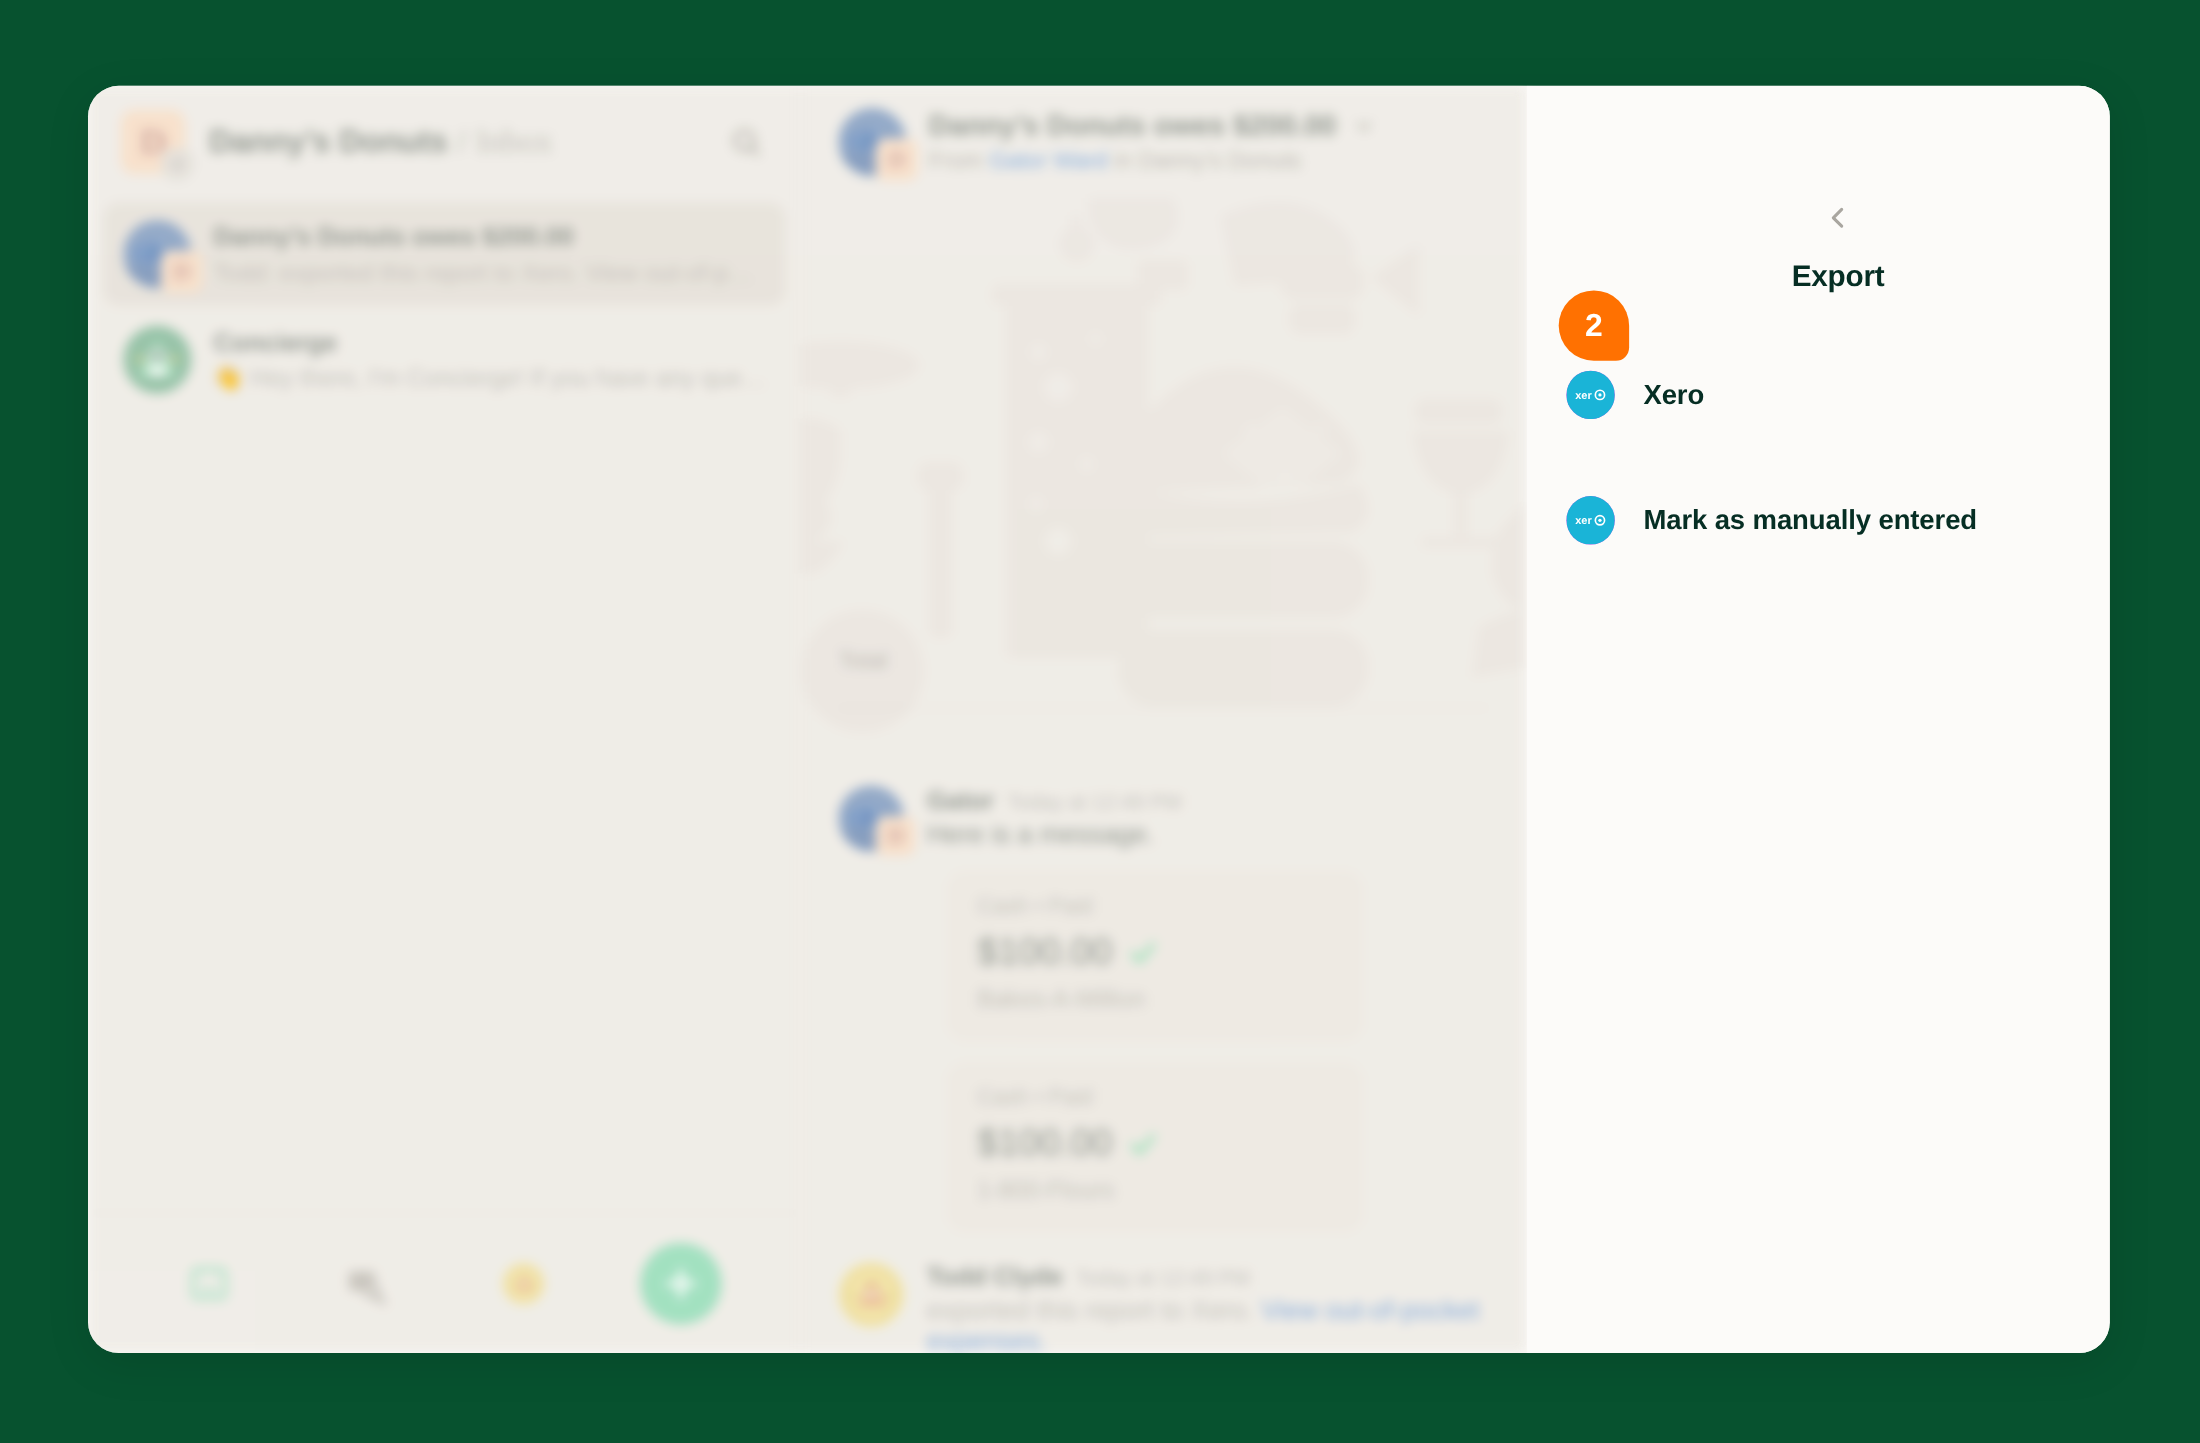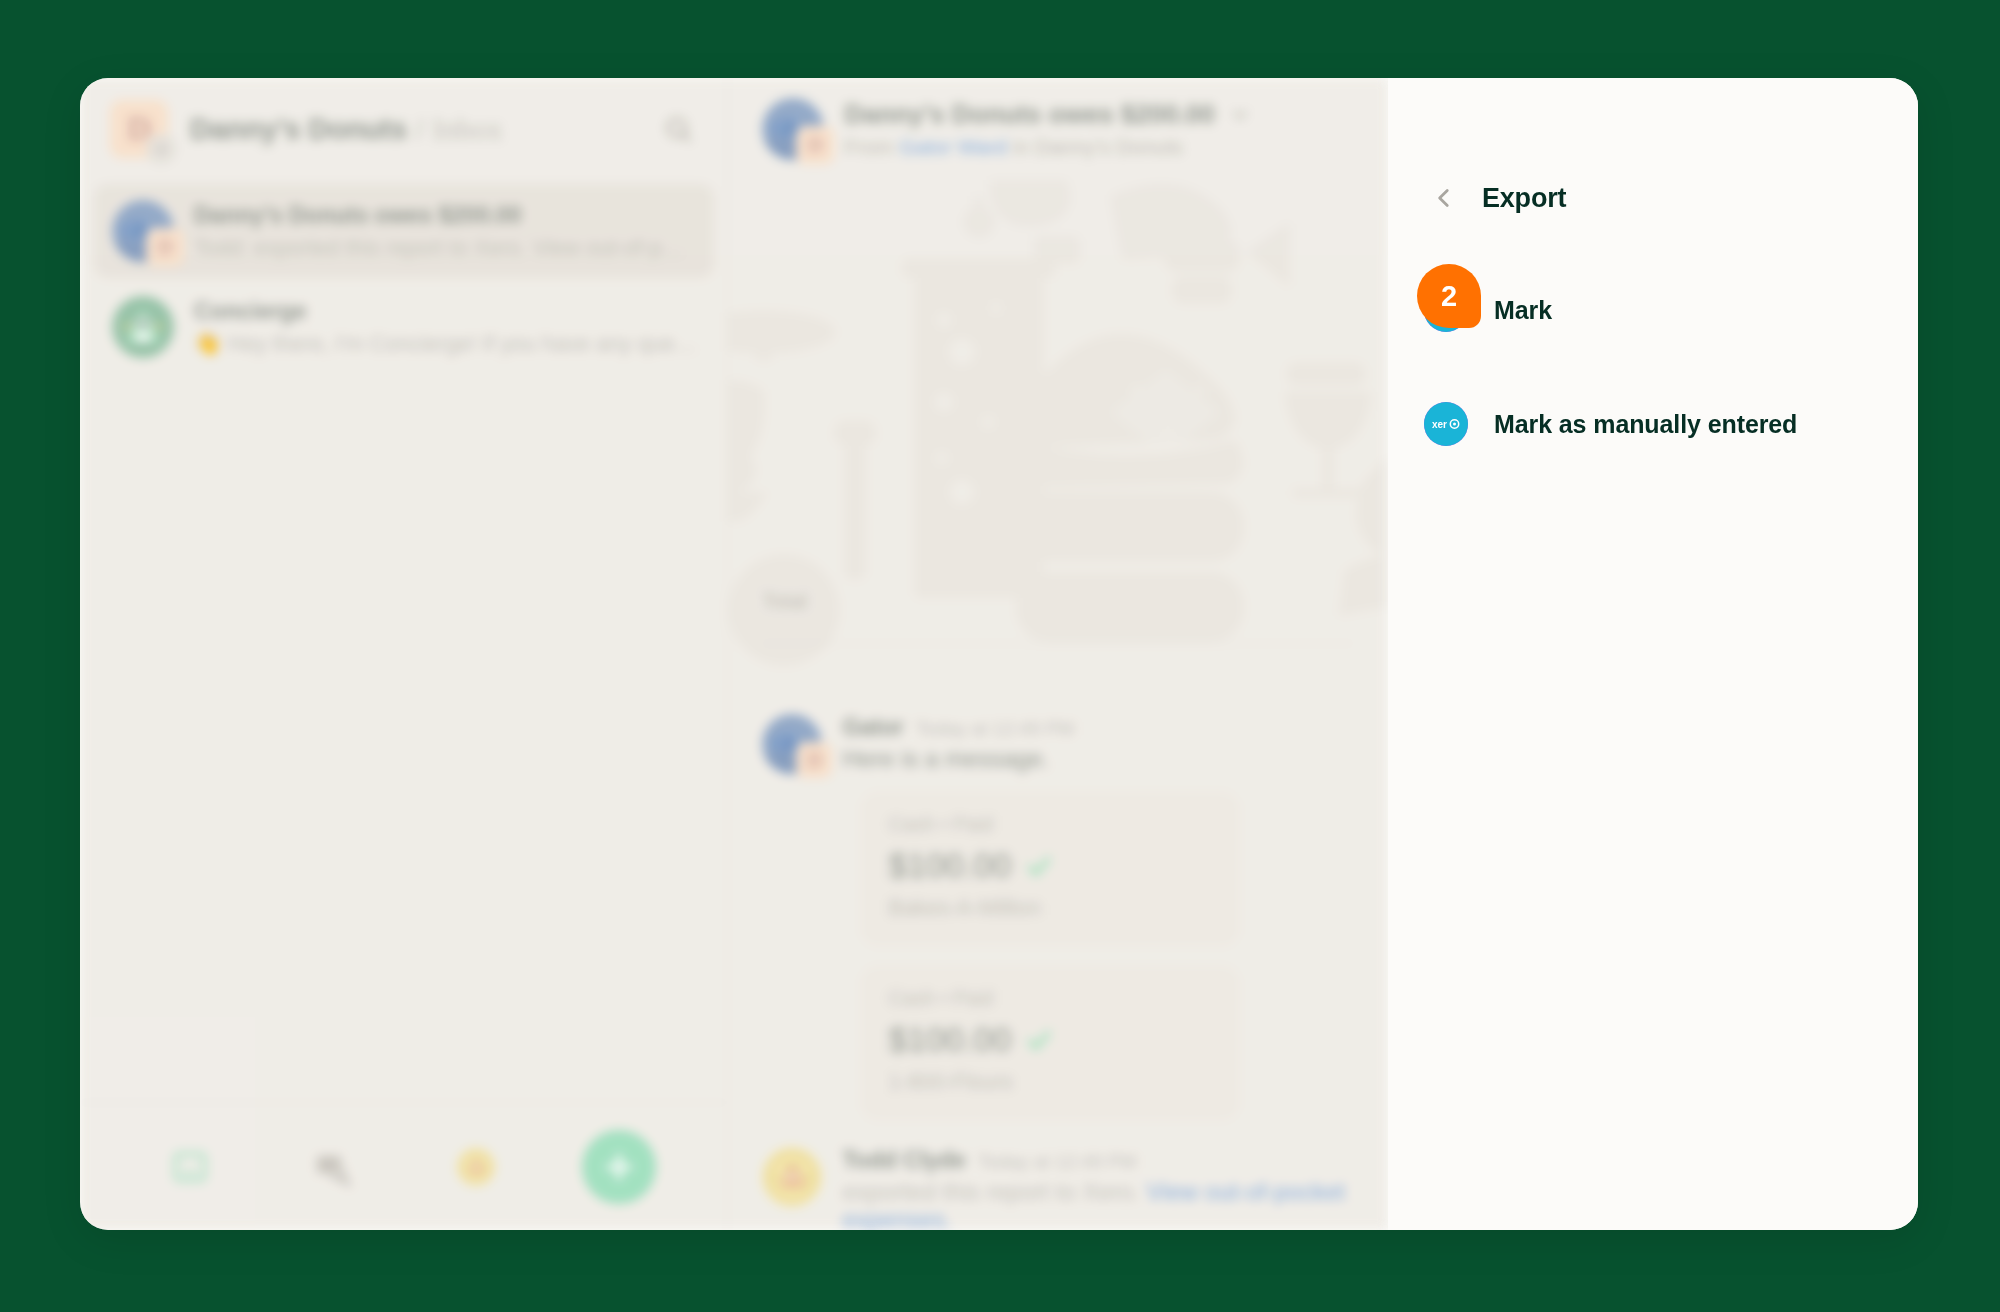--- a/index.html
+++ b/index.html
@@ -310,20 +310,21 @@
     height: 100%;
     background: #FCFBF9;
     padding: 0;
     position: relative;
   }
   .rp-header {
     display: flex;
     align-items: center;
     gap: 18px;
     padding: 100px 0 0 36px;
+    flex-direction: column;
   }
   .back-btn {
     width: 40px; height: 40px;
     display: flex; align-items: center; justify-content: center;
     flex: 0 0 40px;
   }
   .back-btn svg { width: 26px; height: 26px; }
   .rp-title {
     font-size: 27px;
     font-weight: bold;
@@ -697,21 +698,21 @@
         <div class="xero-logo">
           <svg viewBox="0 0 44 44">
             <circle cx="22" cy="22" r="22" fill="#1AB4D7"></circle>
             <g fill="#FFFFFF" font-family="Liberation Sans, sans-serif" font-size="10" font-weight="bold">
               <text x="8" y="25.5">xer</text>
             </g>
             <circle cx="30.5" cy="22" r="4.2" fill="none" stroke="#FFFFFF" stroke-width="1.5"></circle>
             <circle cx="30.5" cy="22" r="1.5" fill="#FFFFFF"></circle>
           </svg>
         </div>
-        <div class="rp-item-label">Mark</div>
+        <div class="rp-item-label">Xero</div>
       </div>
 
       <div class="rp-item" style="margin-top:26px">
         <div class="xero-logo">
           <svg viewBox="0 0 44 44">
             <circle cx="22" cy="22" r="22" fill="#1AB4D7"></circle>
             <g fill="#FFFFFF" font-family="Liberation Sans, sans-serif" font-size="10" font-weight="bold">
               <text x="8" y="25.5">xer</text>
             </g>
             <circle cx="30.5" cy="22" r="4.2" fill="none" stroke="#FFFFFF" stroke-width="1.5"></circle>

